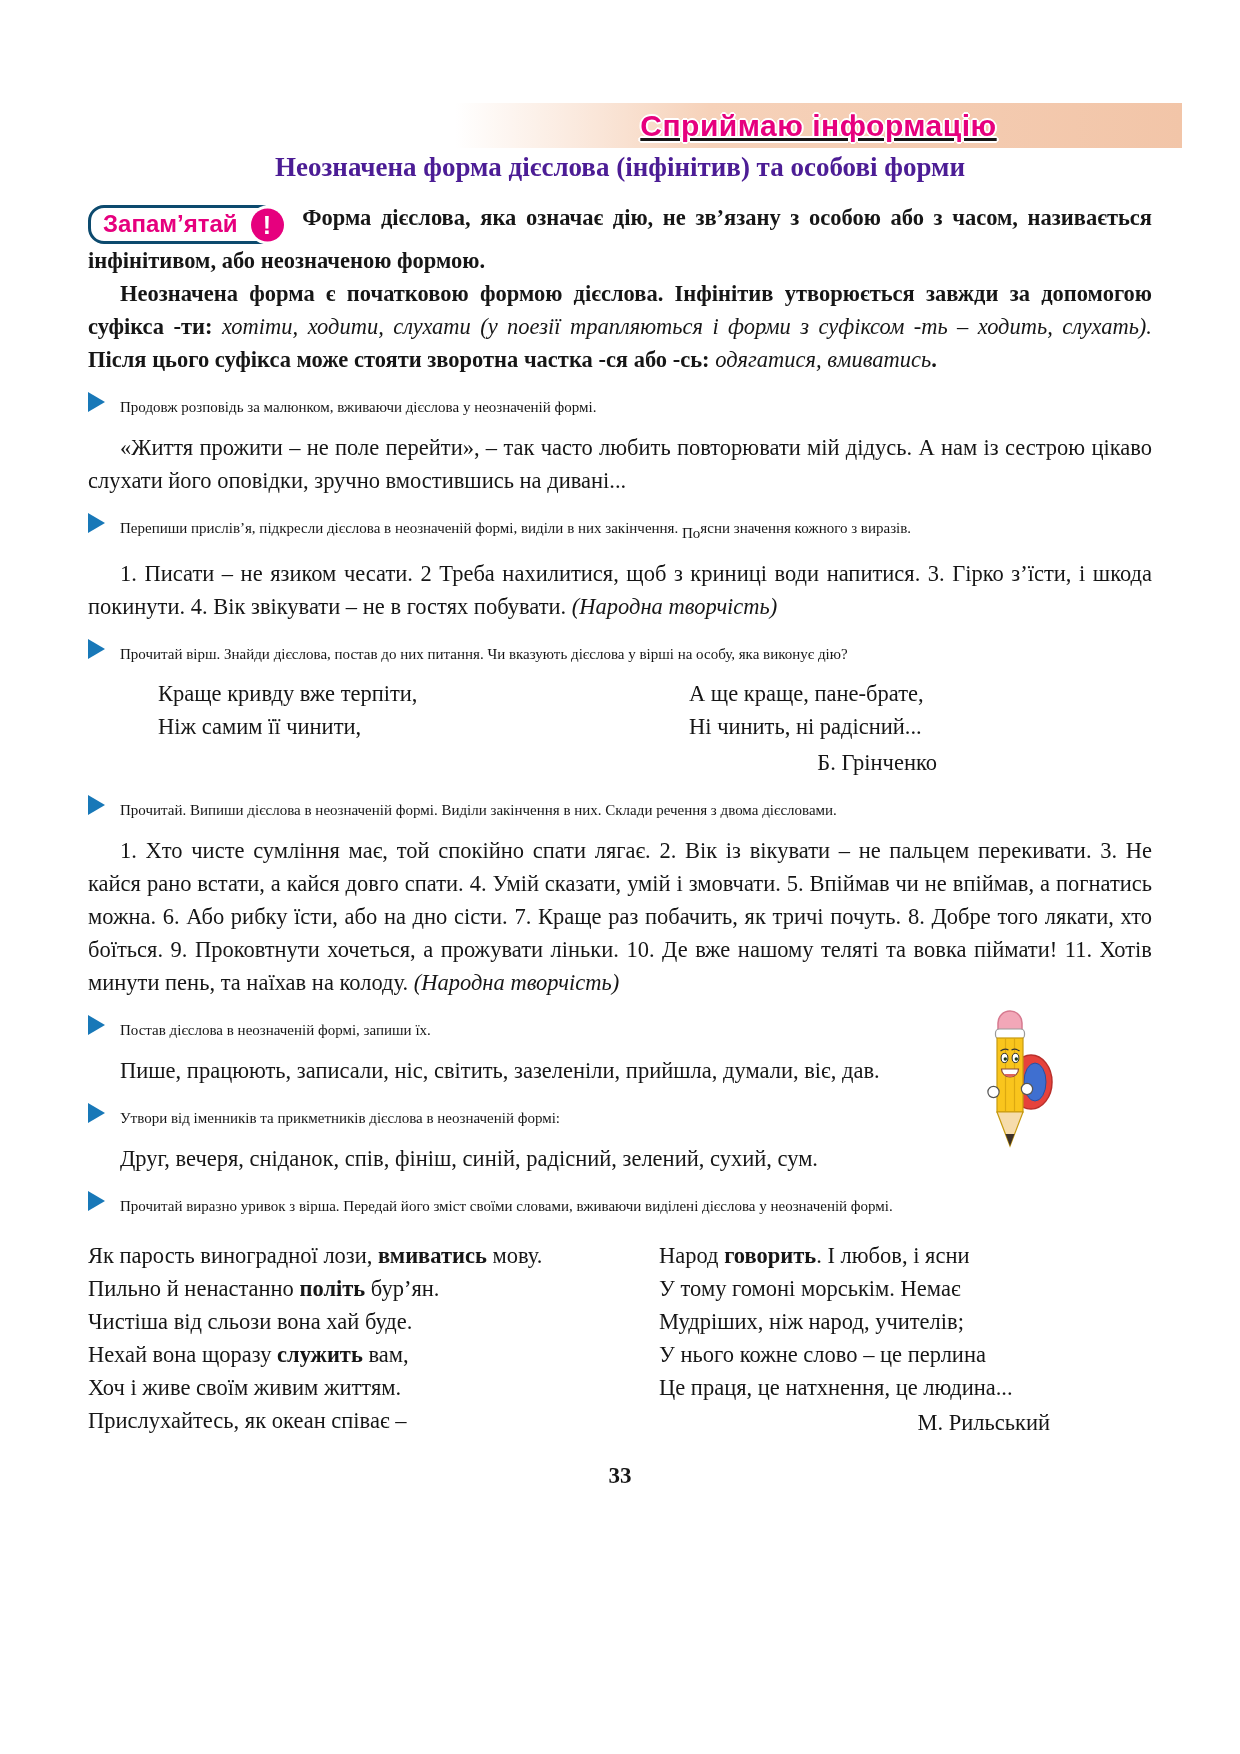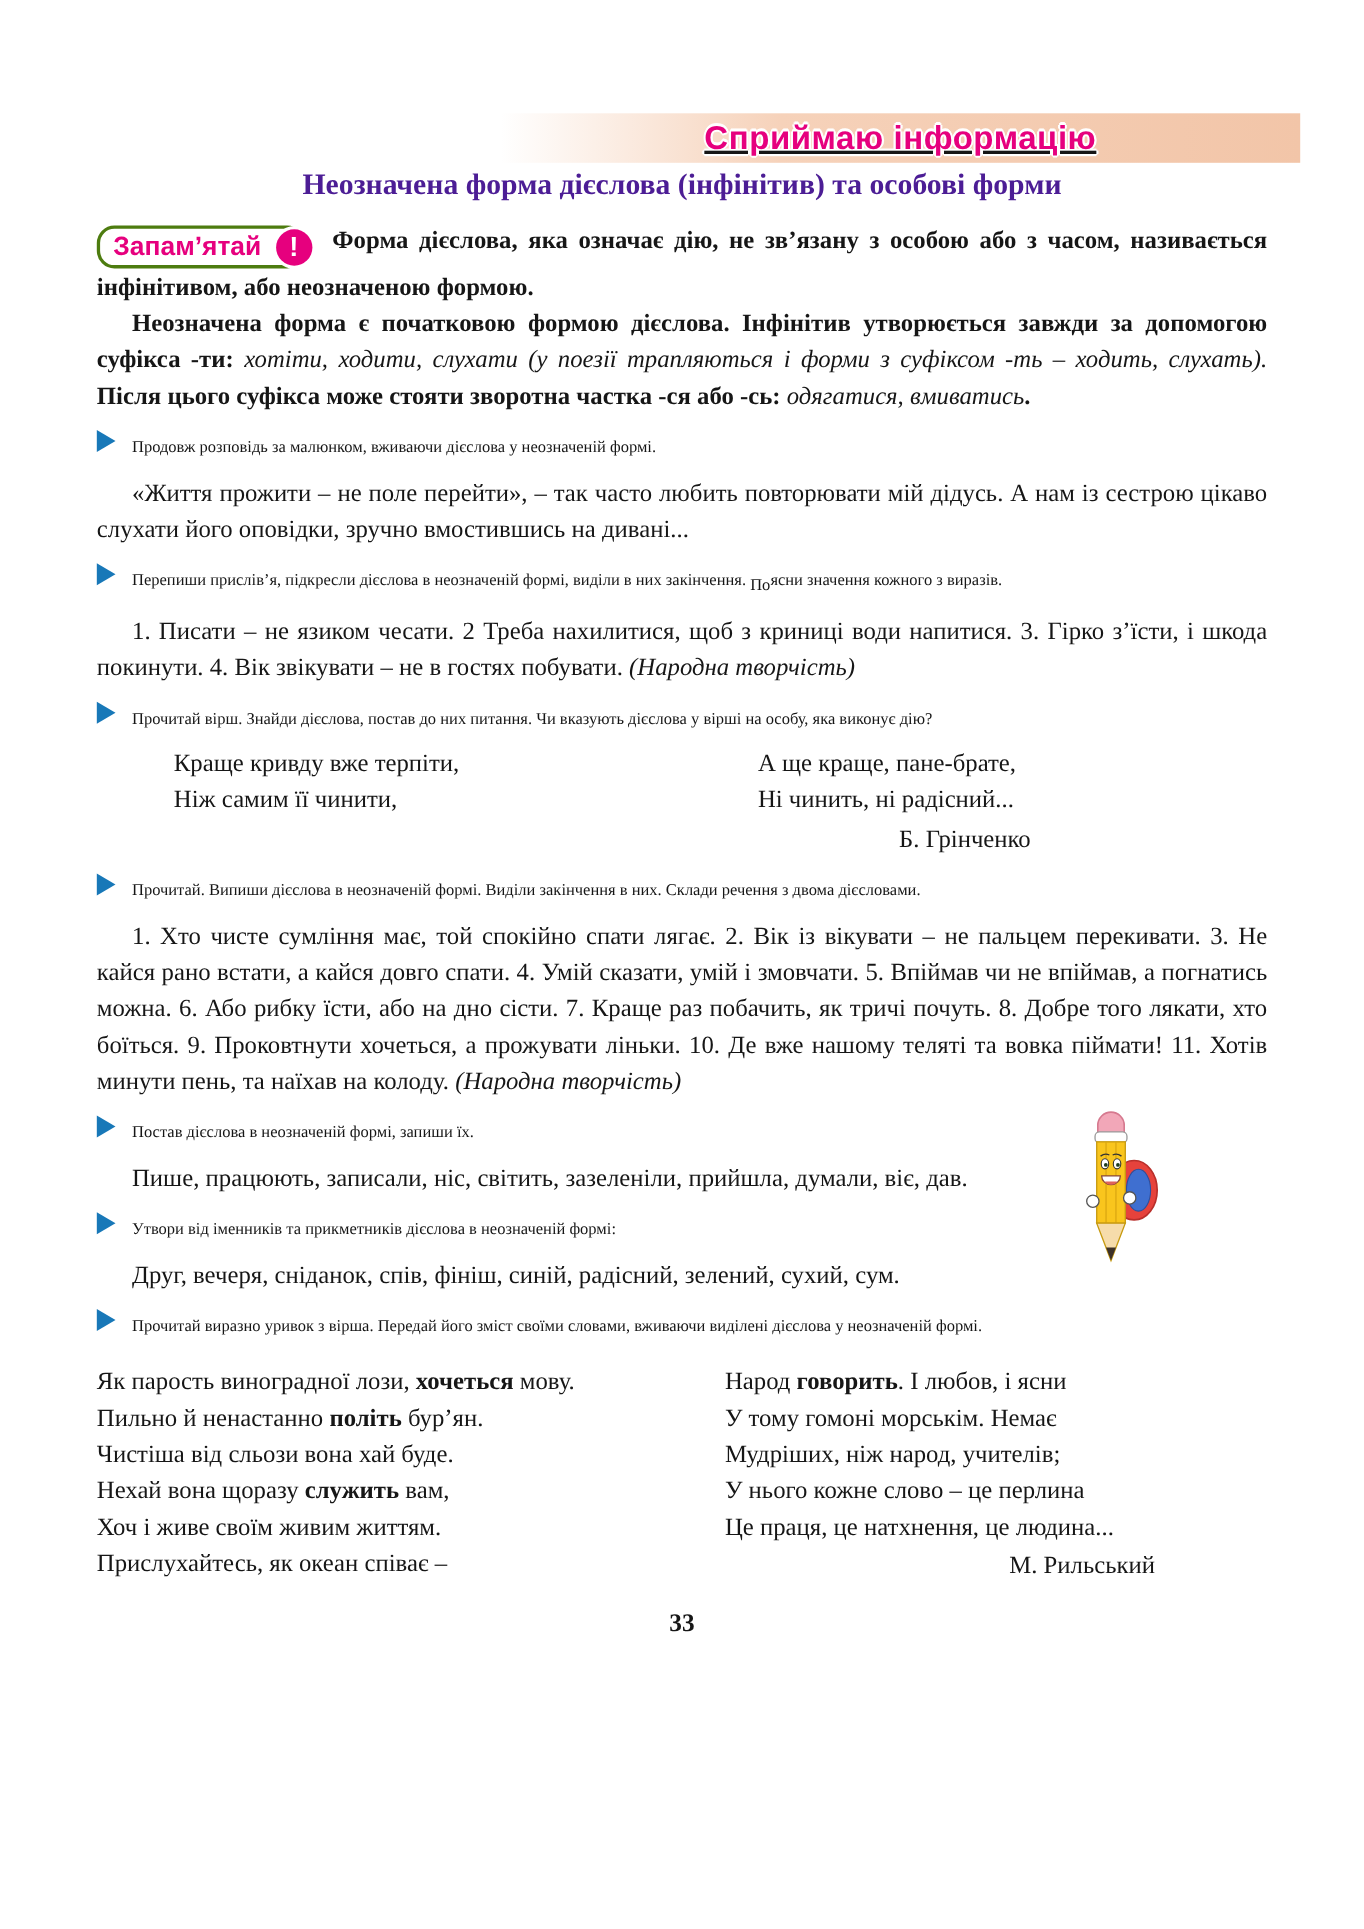--- a/index.html
+++ b/index.html
@@ -13,21 +13,21 @@
               display:flex;align-items:center;justify-content:center;text-decoration:underline;}
   .header-tab{font-family:"Liberation Sans","DejaVu Sans",sans-serif;font-weight:700;font-size:30px;color:#e6007e;
               letter-spacing:.5px;
               text-shadow:-2px 0 #fff,2px 0 #fff,0 -2px #fff,0 2px #fff,-1px -1px #fff,1px 1px #fff,-1px 1px #fff,1px -1px #fff;}
   .content{padding:152px 88px 0 88px;}
   .page-title{margin:0;text-align:center;font-size:27px;font-weight:700;color:#4c1d95;}
   
   .remember{margin-top:18px;}
   .para{margin:0;font-size:22.5px;line-height:33px;text-align:justify;}
   .para.indent{text-indent:32px;}
-  .badge{display:inline-block;position:relative;border:3px solid #4d7c0f;border-radius:16px;
+  .badge{display:inline-block;position:relative;border:3px solid #0c4a6e;border-radius:16px;
          padding:0 36px 0 12px;margin-right:16px;vertical-align:-7px;background:#fff;}
   .badge-text{font-family:"Liberation Sans","DejaVu Sans",sans-serif;font-weight:700;font-size:24px;line-height:32px;color:#e6007e;}
   .badge-circle{position:absolute;right:-10px;top:50%;transform:translateY(-50%);width:33px;height:33px;
                 background:#e6007e;border-radius:50%;box-shadow:0 0 0 3px #fff;
                 color:#fff;font-family:"Liberation Sans",sans-serif;font-weight:700;font-size:25px;line-height:33px;text-align:center;}
   
   .exercise{margin-top:15px;}
   .prompt{font-size:15px;line-height:33px;}
   .tri{display:inline-block;width:0;height:0;border-left:17px solid #1878b8;
        border-top:10px solid transparent;border-bottom:10px solid transparent;margin-right:15px;}
@@ -133,21 +133,21 @@
         <p class="para indent"><span>Друг, вечеря, сніданок, спів, фініш, синій, радісний, зелений, сухий, сум.</span></p>
       </section>
 
       <section class="exercise">
         <div class="prompt"><span class="tri"></span><span><span>Прочитай виразно уривок з вірша. Передай його зміст своїми словами, вживаючи виділені дієслова у неозначеній формі.</span></span></div>
       </section>
     </div>
 
     <div class="poem poem2">
       <div class="col-a">
-        <div><span>Як парость виноградної лози, </span><span style="font-weight: 700;">хочеться</span><span> мову.</span></div>
+        <div><span>Як парость виноградної лози, </span><span style="font-weight: 700;">вмиватись</span><span> мову.</span></div>
         <div><span>Пильно й ненастанно </span><span style="font-weight: 700;">політь</span><span> бур’ян.</span></div>
         <div><span>Чистіша від сльози вона хай буде.</span></div>
         <div><span>Нехай вона щоразу </span><span style="font-weight: 700;">служить</span><span> вам,</span></div>
         <div><span>Хоч і живе своїм живим життям.</span></div>
         <div><span>Прислухайтесь, як океан співає –</span></div>
       </div>
       <div class="col-b">
         <div><span>Народ </span><span style="font-weight: 700;">говорить</span><span>. І любов, і ясни</span></div>
         <div><span>У тому гомоні морськім. Немає</span></div>
         <div><span>Мудріших, ніж народ, учителів;</span></div>

